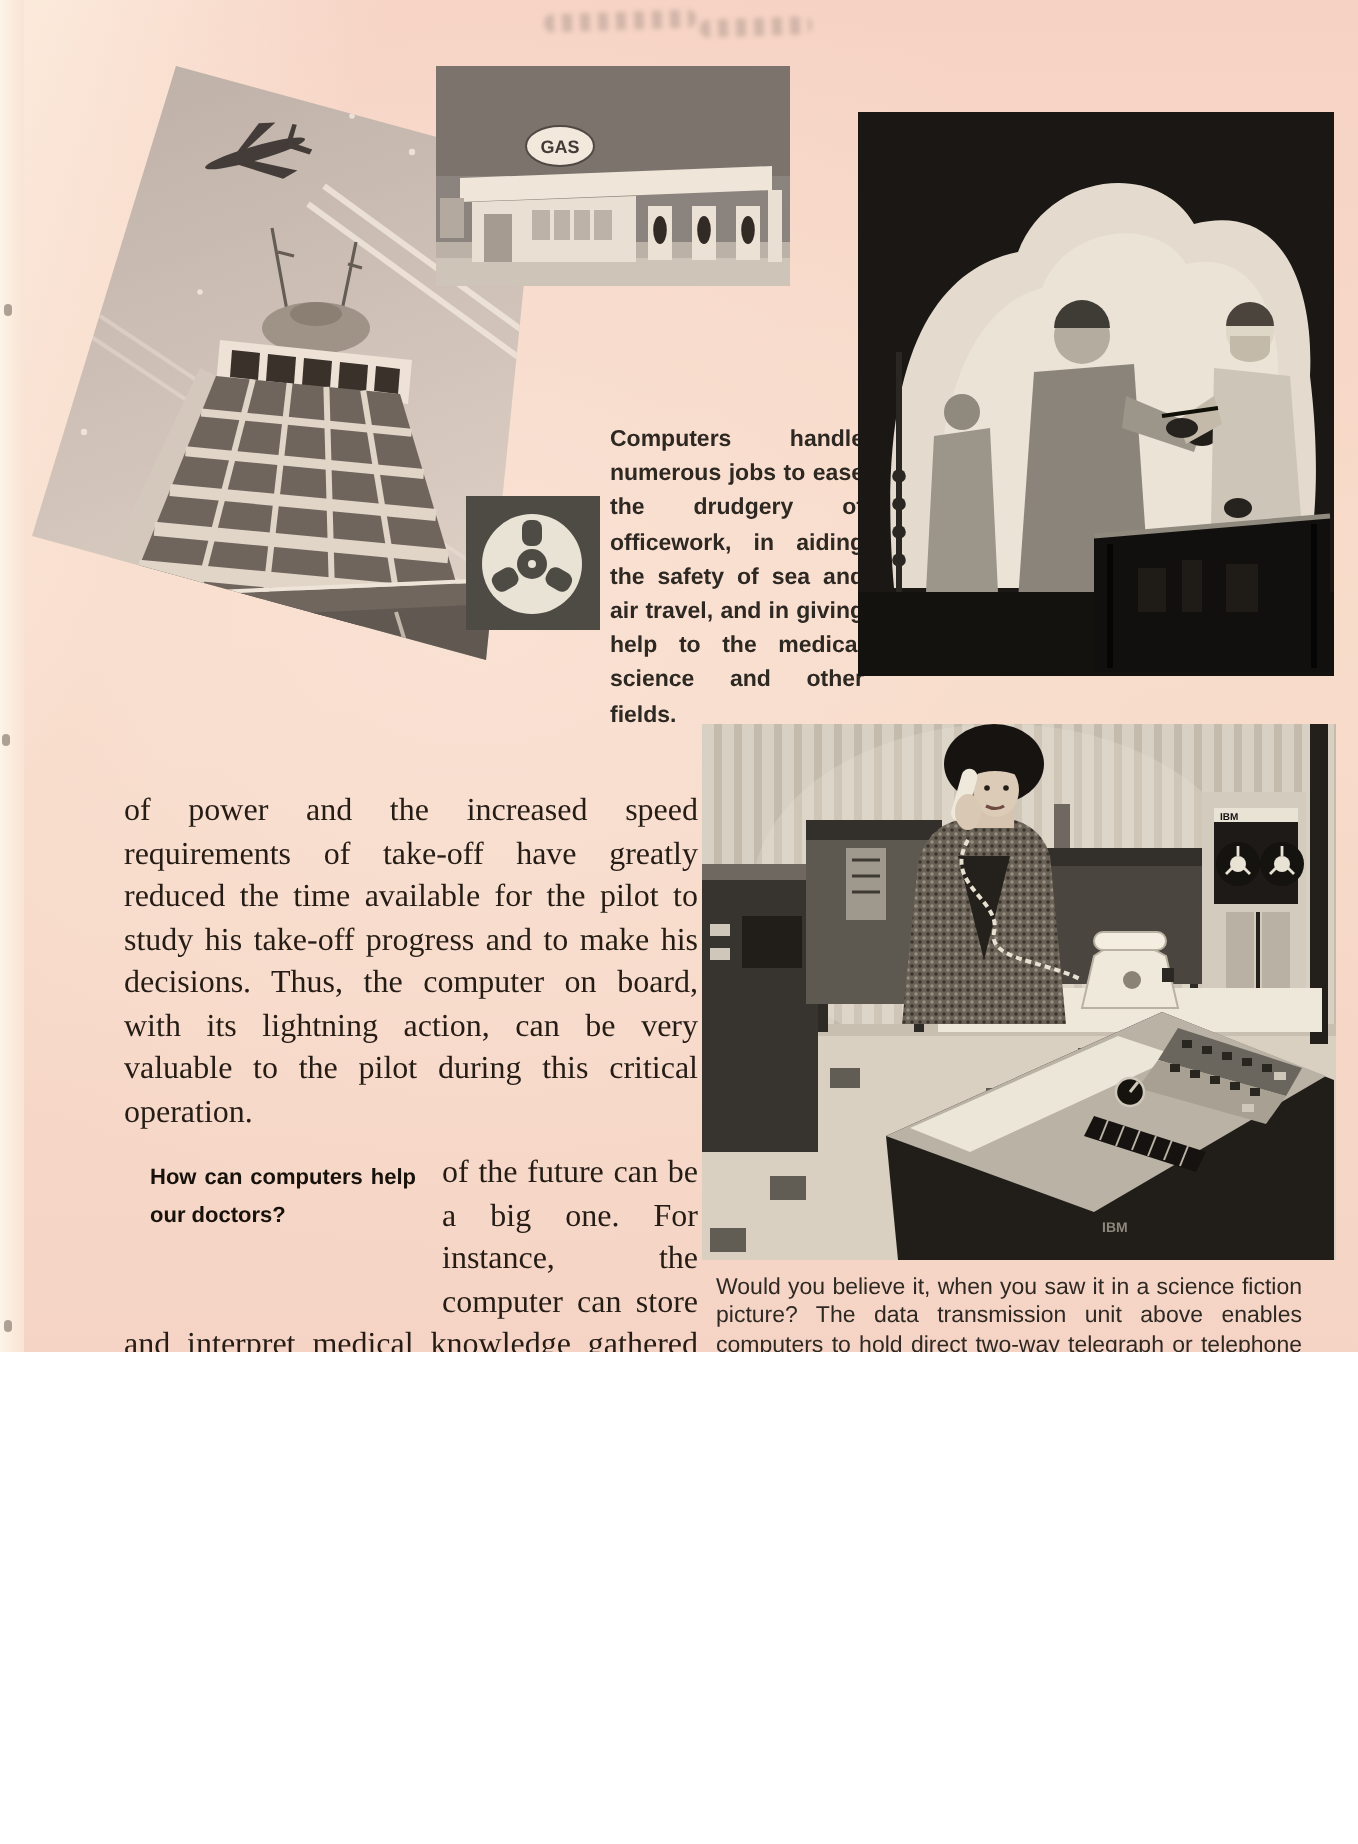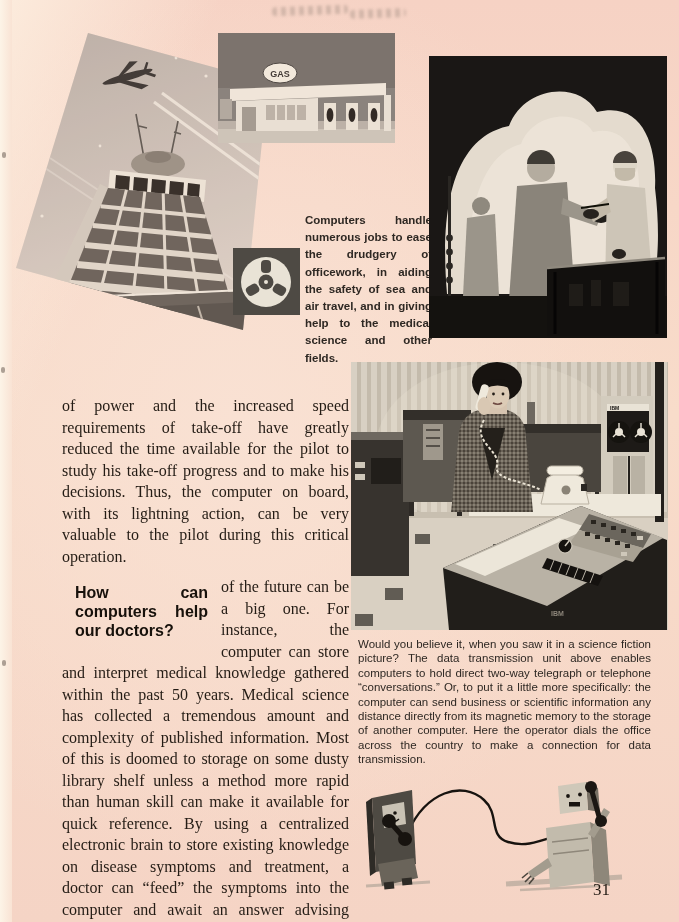--- a/index.html
+++ b/index.html
@@ -1,38 +1,38 @@
 <!DOCTYPE html>
 <html><head>
 <meta charset="utf-8">
 <style>
   html,body{margin:0;padding:0;}
   .page{
-    position:relative;width:679px;height:922px;overflow:hidden;
+    position:relative;width:679px;height:676px;overflow:hidden;
     font-family:"Liberation Serif",serif;
     background:
       linear-gradient(115deg,#fcecdd 0%,rgba(252,236,221,0) 20%),
       radial-gradient(90% 70% at 35% 45%, #f9e1d3 0%, rgba(249,225,211,0) 70%),
       linear-gradient(180deg,#f6d2c4 0%,#f8dcca 45%,#f5d4c5 100%);
   }
   .scan-edge{position:absolute;left:0;top:0;width:12px;height:922px;
     background:linear-gradient(90deg,#fdf4e7,#f9e3d4);}
   .speck{position:absolute;width:4px;height:6px;background:#6b5f55;opacity:.55;border-radius:2px;}
   .ghost{position:absolute;height:9px;border-radius:4px;opacity:.33;filter:blur(1.4px);
     background:repeating-linear-gradient(90deg,rgba(110,100,90,.8) 0 5px,transparent 5px 9px);
     transform:rotate(-2deg);}
   .fig{position:absolute;}
   .body-text{position:absolute;left:62px;top:352px;width:287px;
     font-size:16px;line-height:21.5px;text-align:justify;color:#241c15;margin-top:43px;}
   .para{margin:0 0 9px 0;}
   .para:last-child{margin:0;}
   .inset{float:left;width:133px;height:62px;margin:4px 13px 0 13px;
     font-family:"Liberation Sans",sans-serif;font-weight:bold;
-    font-size:16px;line-height:19px;color:#17110b;
-    display:flex;align-items:center;}
+    font-size:11px;line-height:19px;color:#17110b;
+    display:flex;align-items:flex-start;}
   .caption-top{position:absolute;left:305px;top:212px;width:127px;
     font-family:"Liberation Sans",sans-serif;font-weight:bold;
     font-size:11.5px;line-height:17.2px;text-align:justify;color:#2e2823;}
   .caption-photo{position:absolute;left:358px;top:637px;width:293px;
     font-family:"Liberation Sans",sans-serif;font-weight:normal;
     font-size:11.5px;line-height:14.4px;text-align:justify;color:#2e2823;}
   .page-number{position:absolute;left:593px;top:880px;font-size:17px;color:#241c15;}
 </style>
 </head>
 <body>

